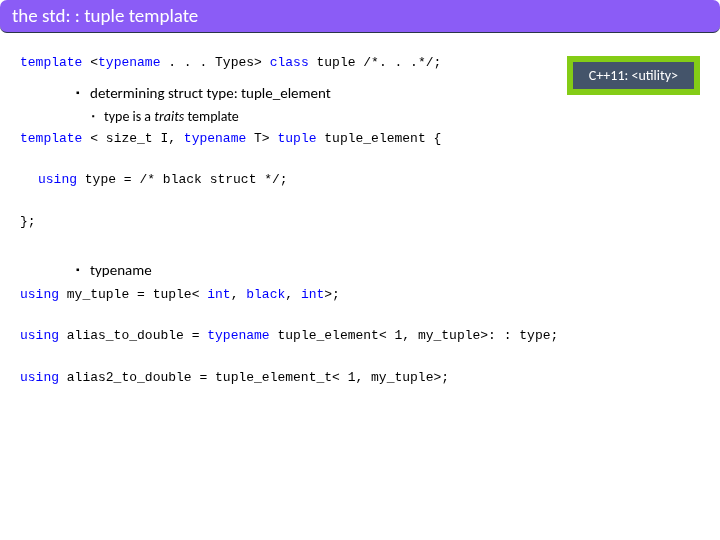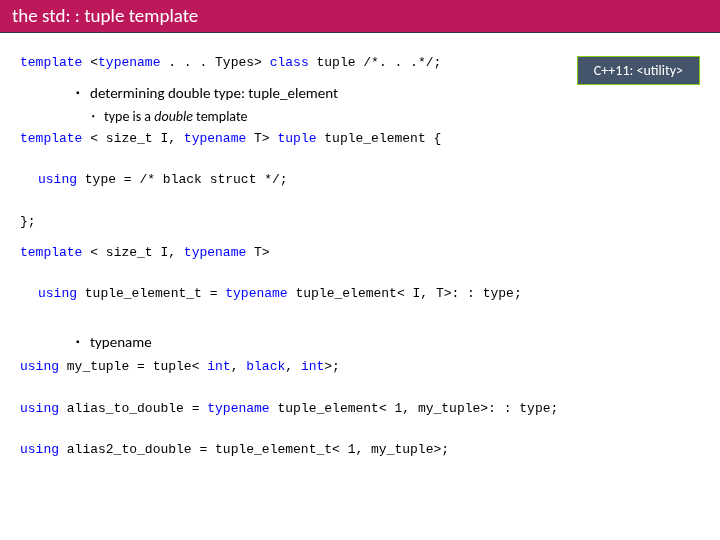--- a/index.html
+++ b/index.html
@@ -6,35 +6,36 @@
   body {
     width: 720px;
     height: 540px;
     background: #fff;
     font-family: Calibri, "Segoe UI", Arial, sans-serif;
     color: #000;
     position: relative;
     overflow: hidden;
   }
   .title-bar {
-    background: #be185d;
+    background: #8b5cf6;
     color: #fff;
     padding: 4px 12px 5px 12px;
     font-size: 19px;
     border-bottom: 1px solid #2a3648;
+    border-radius: 7px;
   }
   .badge {
     position: absolute;
     top: 56px;
     right: 20px;
     background: #44546a;
     color: #fff;
     font-size: 14px;
     padding: 5px 16px;
-    border: 1px solid #84cc16;
+    border: 6px solid #84cc16;
   }
   .content {
     padding: 20px 14px 0 20px;
   }
   pre.code {
     font-family: "Courier New", monospace;
     font-size: 13px;
     line-height: 1.6;
     white-space: pre-wrap;
     margin-bottom: 10px;
@@ -73,36 +74,33 @@
 
 <div class="title-bar">the std: : tuple template</div>
 
 <div class="badge">C++11: &lt;utility&gt;</div>
 
 <div class="content">
 
   <pre class="code"><span class="kw">template</span><span> &lt;</span><span class="kw">typename</span><span> . . . Types&gt; </span><span class="kw">class</span><span> tuple /*. . .*/;</span></pre>
 
   <ul class="b1">
-    <li>determining double type: tuple_element</li>
+    <li>determining struct type: tuple_element</li>
   </ul>
   <ul class="b2">
-    <li><span>type is a </span><em>double</em><span> template</span></li>
+    <li><span>type is a </span><em>traits</em><span> template</span></li>
   </ul>
 
   <pre class="code"><span class="kw">template</span><span> &lt; size_t I, </span><span class="kw">typename</span><span> T&gt; </span><span class="kw">tuple</span><span> tuple_element {</span>
 
 <span class="sp"></span><span class="kw">using</span><span> type = /* black struct */;</span>
 
 <span>};</span></pre>
 
 
-  <pre class="code"><span class="kw">template</span><span> &lt; size_t I, </span><span class="kw">typename</span><span> T&gt;</span>
-
-<span class="sp"></span><span class="kw">using</span><span> tuple_element_t = </span><span class="kw">typename</span><span> tuple_element&lt; I, T&gt;: : type;</span></pre>
 
   <div class="gap"></div>
 
   <ul class="b1">
     <li>typename</li>
   </ul>
 
   <pre class="code"><span class="kw">using</span><span> my_tuple = tuple&lt; </span><span class="kw">int</span><span>, </span><span class="kw">black</span><span>, </span><span class="kw">int</span><span>&gt;;</span>
 
 <span class="kw">using</span><span> alias_to_double = </span><span class="kw">typename</span><span> tuple_element&lt; 1, my_tuple&gt;: : type;</span>

